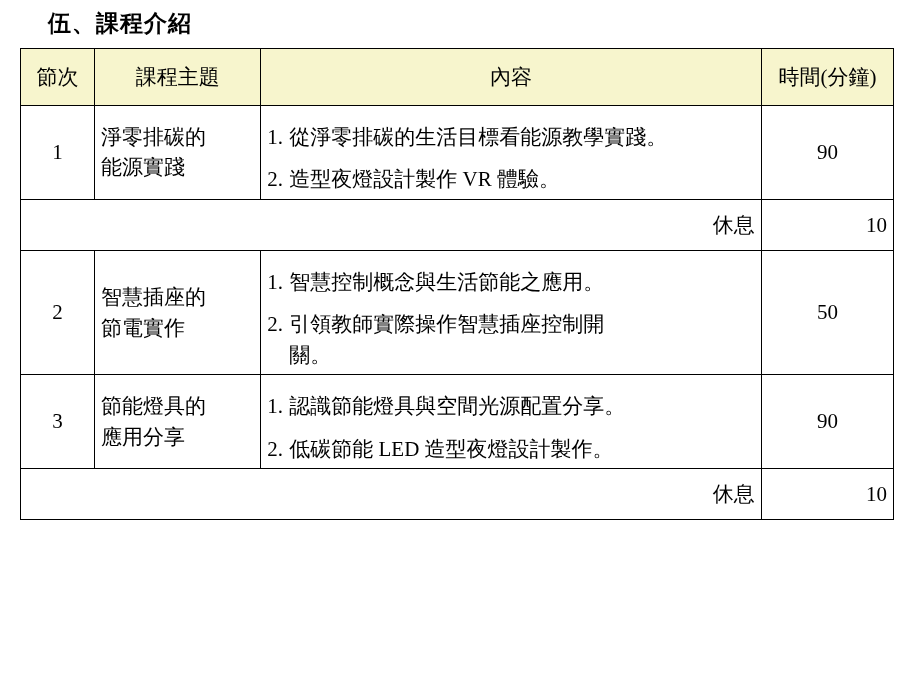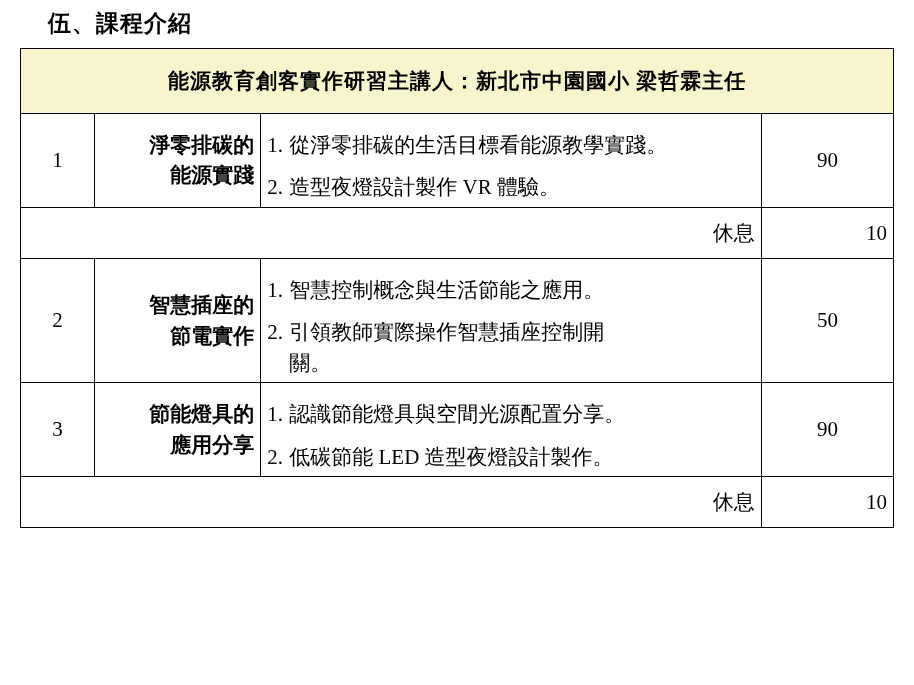--- a/index.html
+++ b/index.html
@@ -64,23 +64,22 @@
   }
   .col-session { width: 74px; }
   .col-topic { width: 166px; }
   .col-content { width: 500px; }
   .col-time { width: 132px; }
 
   .cell-center {
     text-align: center;
   }
   .cell-topic {
-    text-align: right;
+    text-align: left;
     line-height: 1.5;
-    font-weight: bold;
   }
   .cell-content {
     text-align: left;
     padding-left: 8px;
   }
   .cell-content .line {
     white-space: normal;
     text-indent: 0;
     margin-top: 12px;
   }
@@ -110,22 +109,25 @@
 
   <div class="table-wrap">
     <table class="course">
       <colgroup>
         <col class="col-session">
         <col class="col-topic">
         <col class="col-content">
         <col class="col-time">
       </colgroup>
       <tbody>
-        <tr class="title-row">
-          <td colspan="4">能源教育創客實作研習主講人：新北市中園國小 梁哲霖主任</td>
+        <tr class="header-row">
+          <td>節次</td>
+          <td>課程主題</td>
+          <td>內容</td>
+          <td>時間(分鐘)</td>
         </tr>
 
         <tr>
           <td class="cell-center">1</td>
           <td class="cell-topic">
             <div>淨零排碳的</div>
             <div>能源實踐</div>
           </td>
           <td class="cell-content">
             <div class="line">

